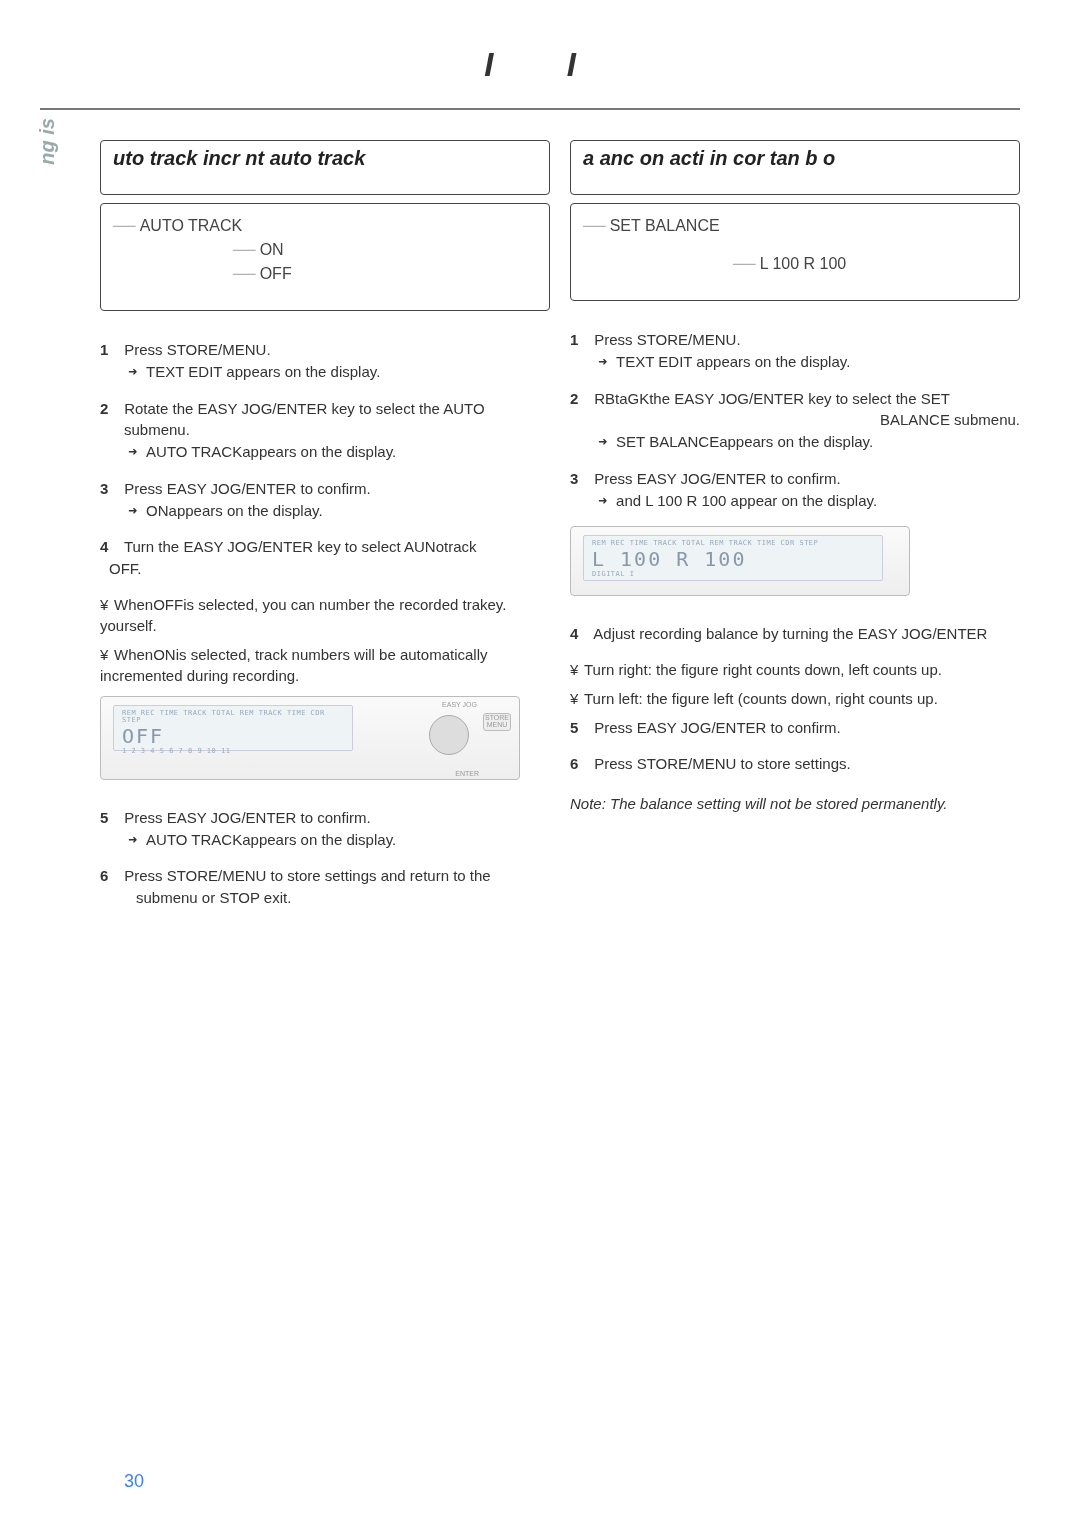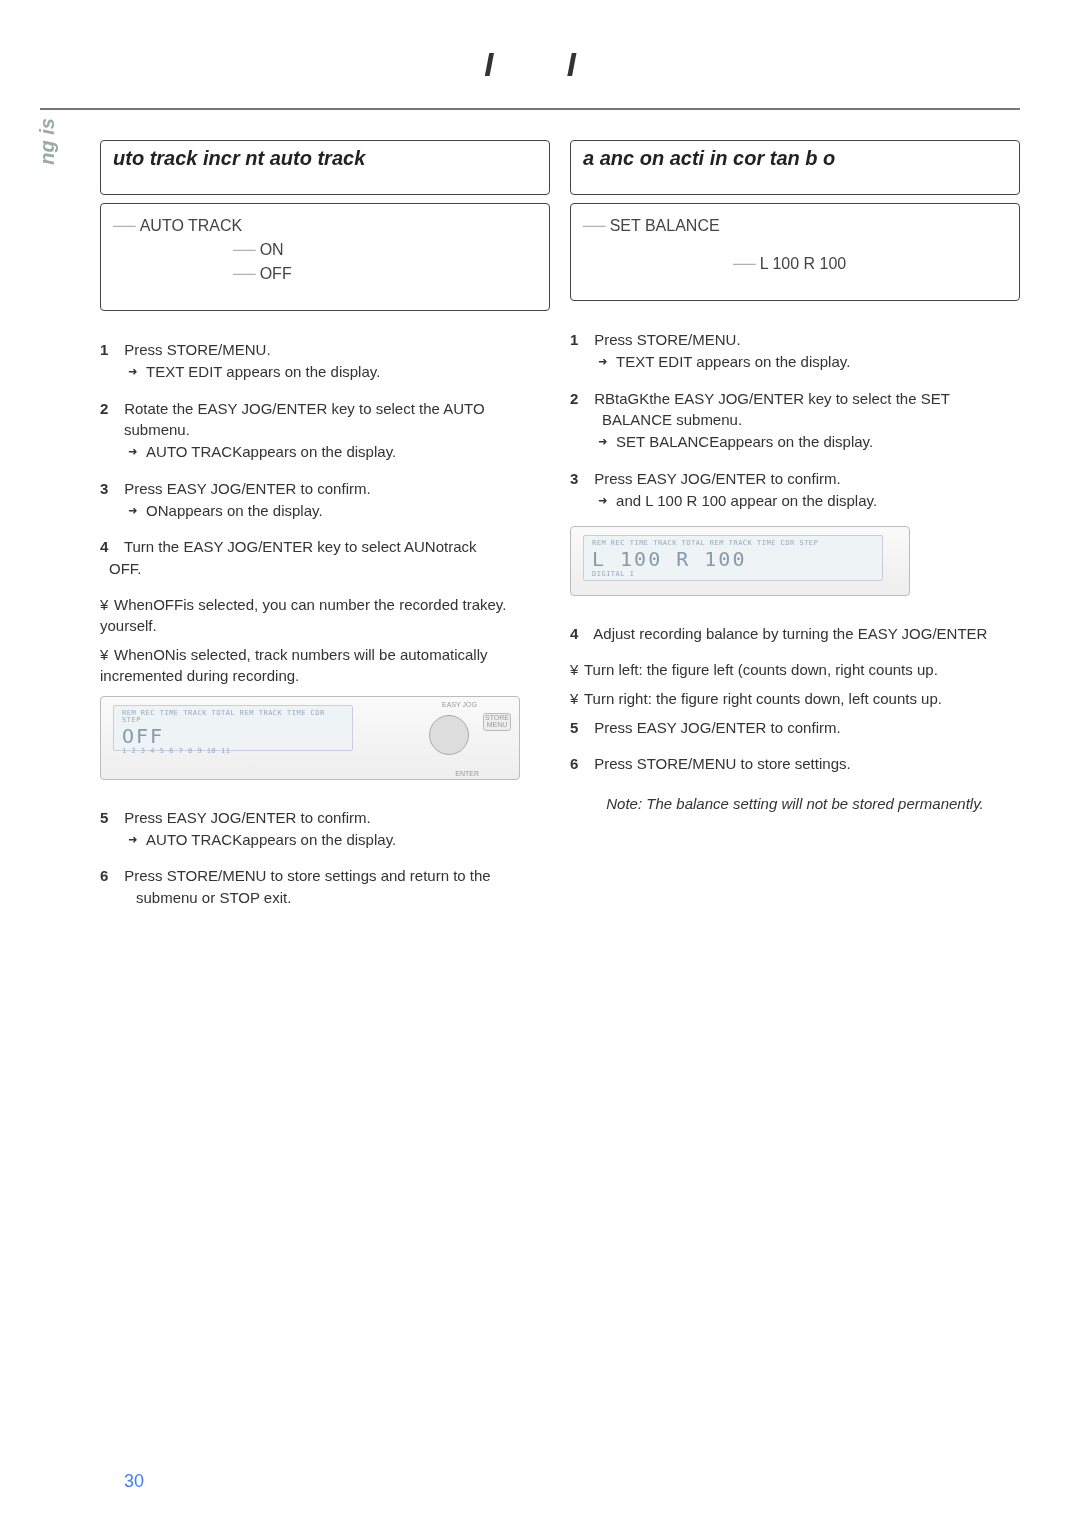--- a/index.html
+++ b/index.html
@@ -23,21 +23,21 @@
   .tree-box .branch { color: #aaa; margin-right: 4px; }
 
   .step { margin: 6px 0 14px 0; font-size: 15px; line-height: 1.45; }
   .step .num { display: inline-block; width: 20px; font-weight: bold; }
   .step .indent { display: block; margin-left: 28px; }
   .step .arrow { font-family: monospace; }
 
   .bullet { margin: 8px 0; font-size: 15px; line-height: 1.4; }
   .bullet .yen { display: inline-block; width: 14px; }
 
-  .note { font-style: italic; font-size: 15px; margin-top: 20px; text-align: center; }
+  .note { font-style: italic; font-size: 15px; margin-top: 20px; }
 
   .panel-img { width: 420px; height: 84px; border: 1px solid #bbb; border-radius: 4px; background: linear-gradient(#fafafa,#eee); margin: 10px 0 27px 0; position: relative; }
   .panel-img.small { width: 340px; height: 70px; margin-top:6px; }
   .panel-img .lcd { position: absolute; left: 12px; top: 8px; width: 240px; height: 46px; background: #eef3f5; border: 1px solid #ccd; border-radius: 2px; font-family: monospace; font-size: 20px; letter-spacing: 2px; padding: 4px 8px; color: #89a; }
   .panel-img .lcd .tiny { font-size: 7px; letter-spacing: 0.5px; color: #9ab; display:block; line-height:1; }
   .panel-img .knob { position:absolute; right: 50px; top: 18px; width: 40px; height:40px; border-radius:50%; background:#ddd; border:1px solid #aaa; }
   .panel-img .btn { position:absolute; right: 8px; top: 16px; width: 28px; height:18px; background:#eee; border:1px solid #bbb; border-radius:3px; font-size:7px; text-align:center; color:#999; }
   .panel-img .label { position:absolute; right: 42px; top: 4px; font-size:7px; color:#999; }
   .panel-img .enter { position:absolute; right: 40px; bottom: 2px; font-size:7px; color:#999; }
 
@@ -158,21 +158,21 @@
 
       <div class="step">
         <span class="num">1</span>
         <span>Press STORE/MENU.</span>
         <span class="indent"><span class="arrow">➜ </span><span>TEXT EDIT appears on the display.</span></span>
       </div>
 
       <div class="step">
         <span class="num">2</span>
         <span>RBtaGKthe EASY JOG/ENTER key to select the SET</span>
-        <span style="display:block; margin-left:32px;">BALANCE submenu.</span>
+        <span style="display:block; margin-left:32px;text-align:right;">BALANCE submenu.</span>
         <span class="indent"><span class="arrow">➜ </span><span>SET BALANCEappears on the display.</span></span>
       </div>
 
       <div class="step">
         <span class="num">3</span>
         <span>Press EASY JOG/ENTER to confirm.</span>
         <span class="indent"><span class="arrow">➜ </span><span>and L 100  R 100   appear on the display.</span></span>
       </div>
 
       <div class="panel-img small">
@@ -182,24 +182,24 @@
           <span class="tiny">DIGITAL I</span>
         </div>
       </div>
 
       <div class="step">
         <span class="num">4</span>
         <span>Adjust recording balance by turning the EASY JOG/ENTER</span>
       </div>
 
       <div class="bullet">
+        <span class="yen">¥</span><span>Turn right: the figure right counts down, left counts up.</span>
+      </div>
+      <div class="bullet">
         <span class="yen">¥</span><span>Turn left: the figure left (counts down, right counts up.</span>
-      </div>
-      <div class="bullet">
-        <span class="yen">¥</span><span>Turn right: the figure right counts down, left counts up.</span>
       </div>
 
       <div class="step">
         <span class="num">5</span>
         <span>Press EASY JOG/ENTER to confirm.</span>
       </div>
 
       <div class="step">
         <span class="num">6</span>
         <span>Press STORE/MENU to store settings.</span>

